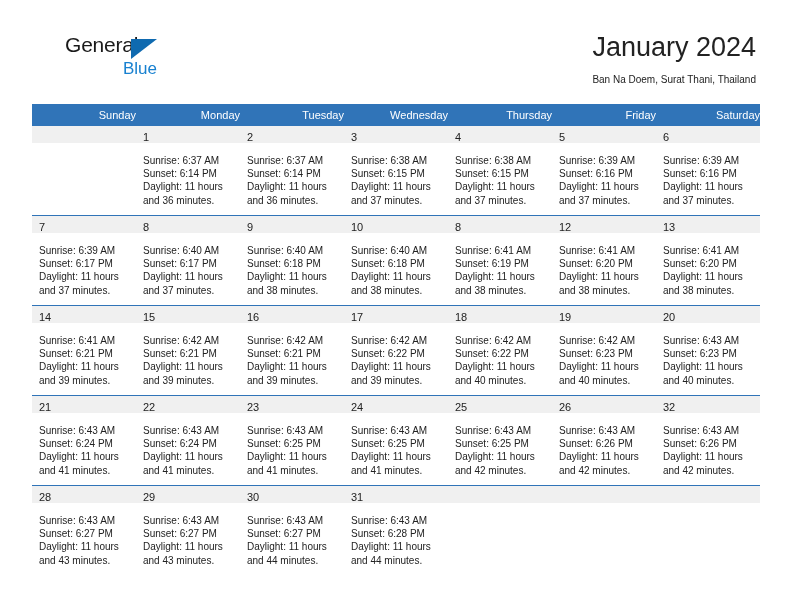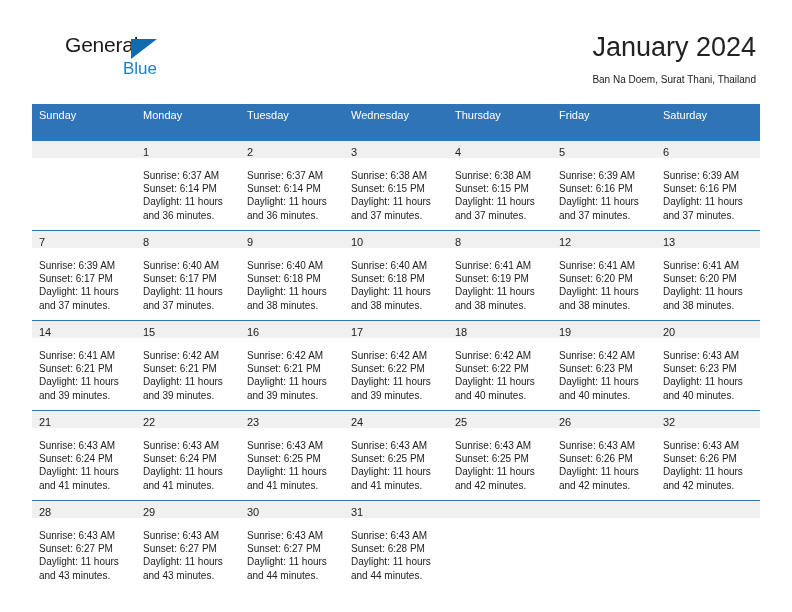--- a/index.html
+++ b/index.html
@@ -92,22 +92,22 @@
     width: 728px;
     border-collapse: collapse;
     table-layout: fixed;
   }
 
   .calendar th {
     background: #3074b8;
     color: #ffffff;
     font-size: 11px;
     font-weight: normal;
-    text-align: left;
-    padding: 5px 0 20px 7px;
+    text-align: right;
+    padding: 5px 0 5px 7px;
     height: 21px;
     font-family: "Liberation Sans", sans-serif;
   }
 
   .calendar td {
     vertical-align: top;
     padding: 0;
     width: 104px;
     border-top: 1px solid #3074b8;
   }

